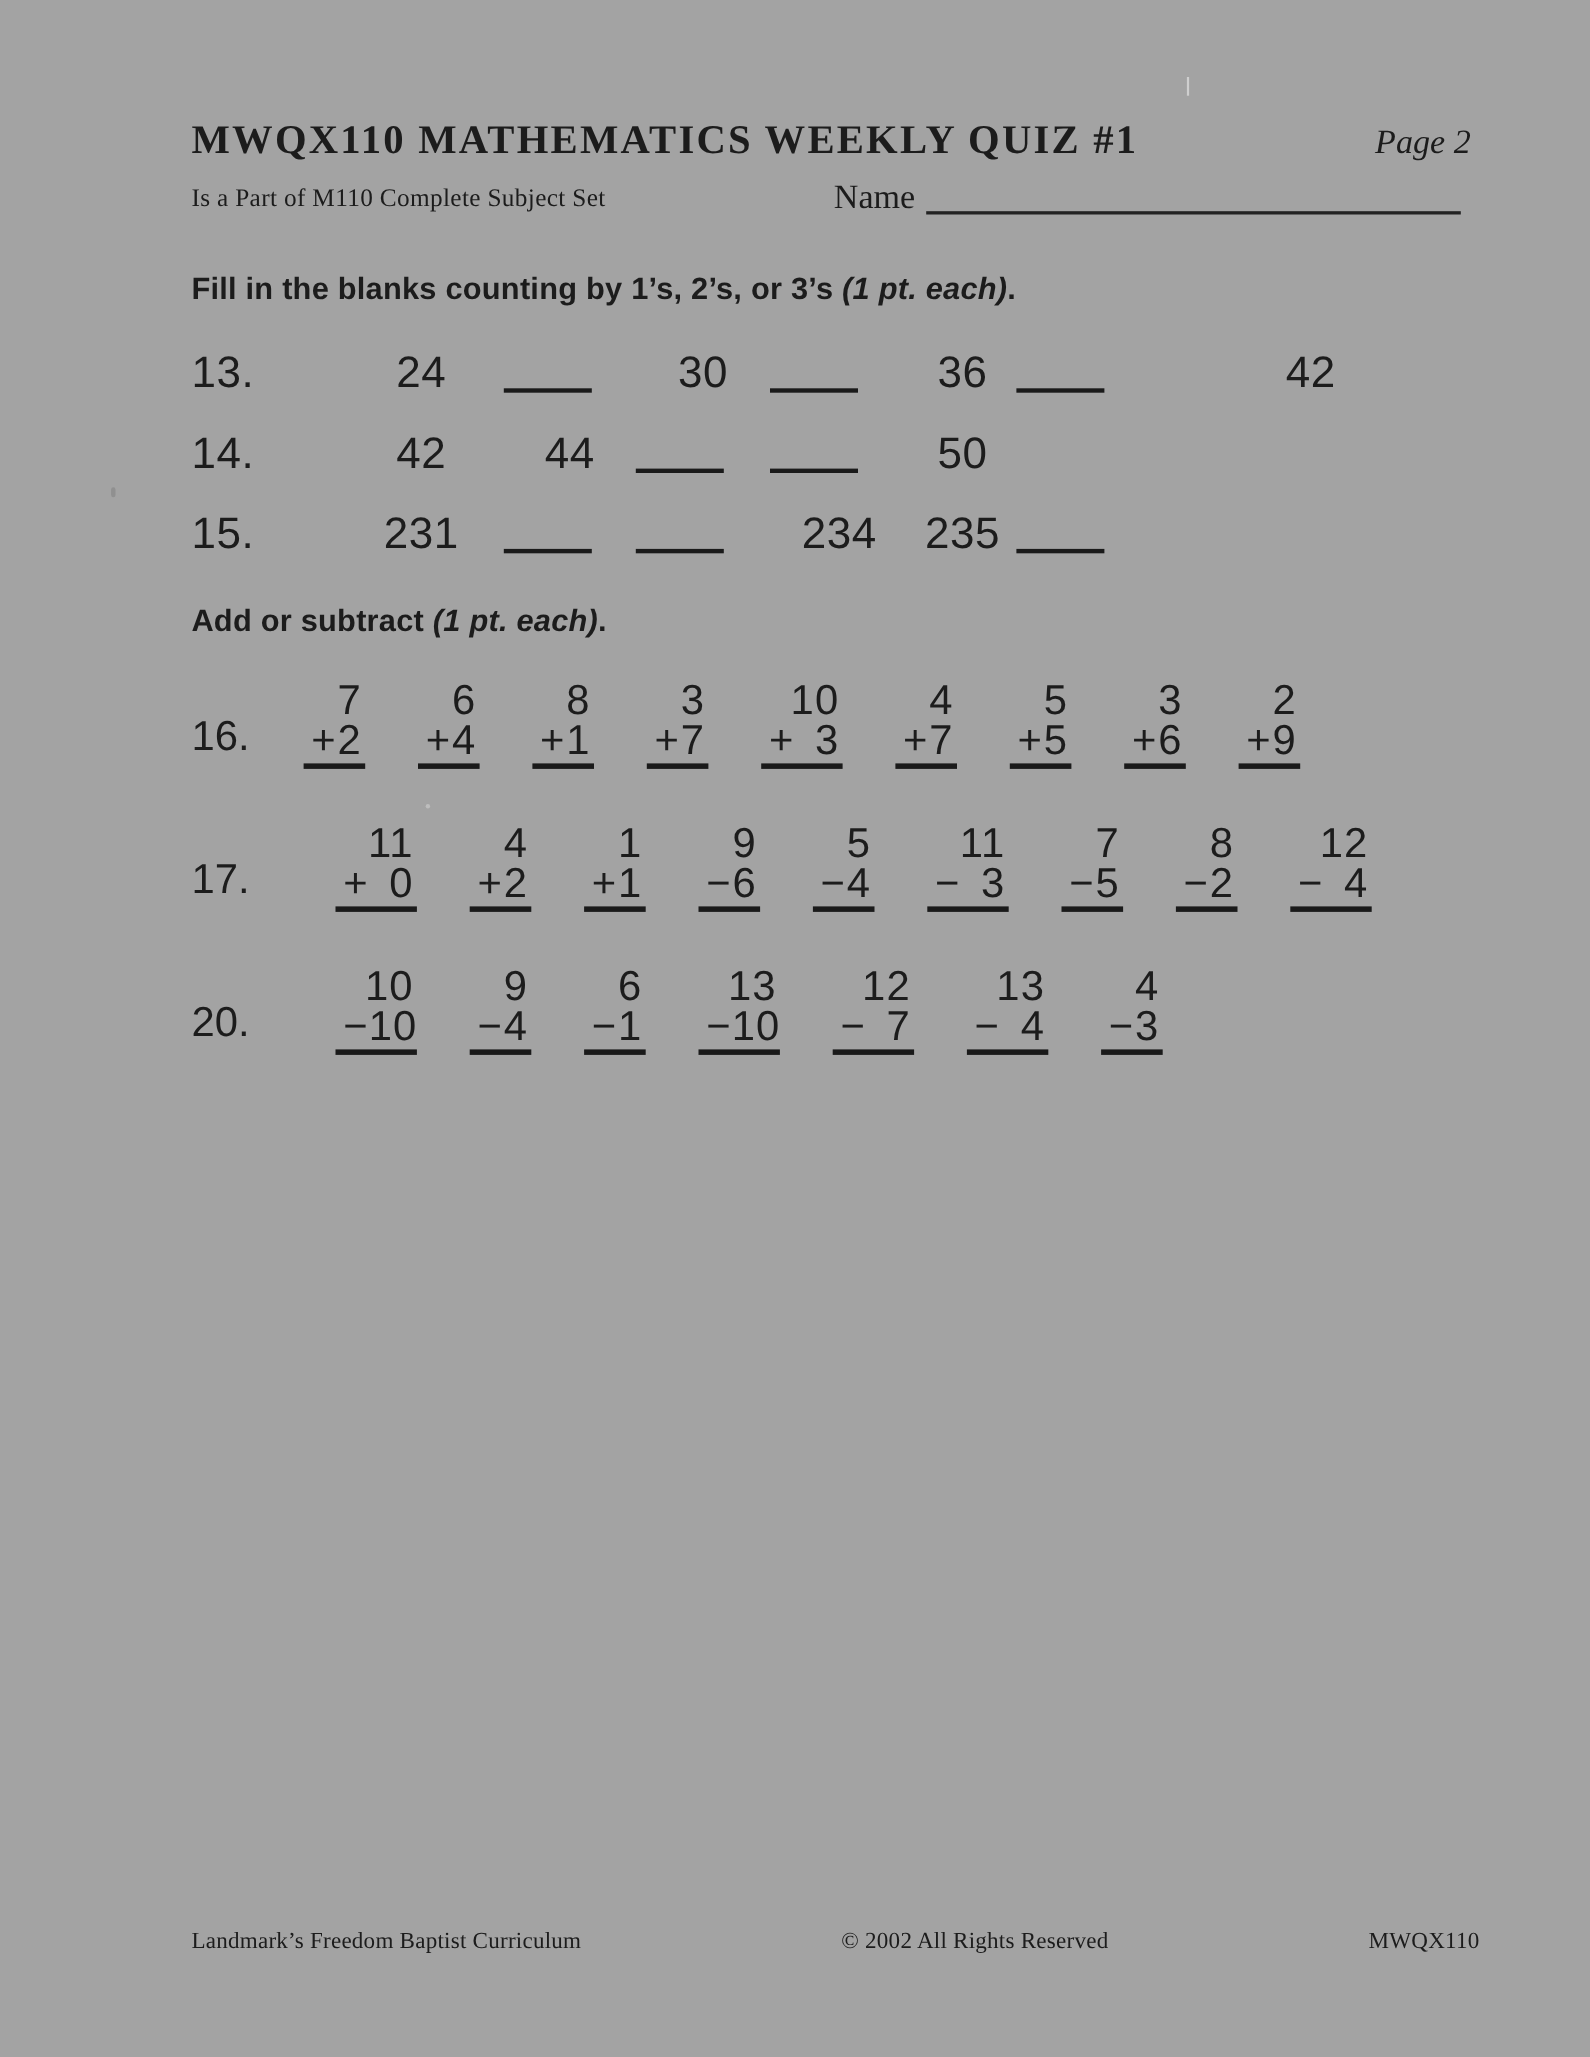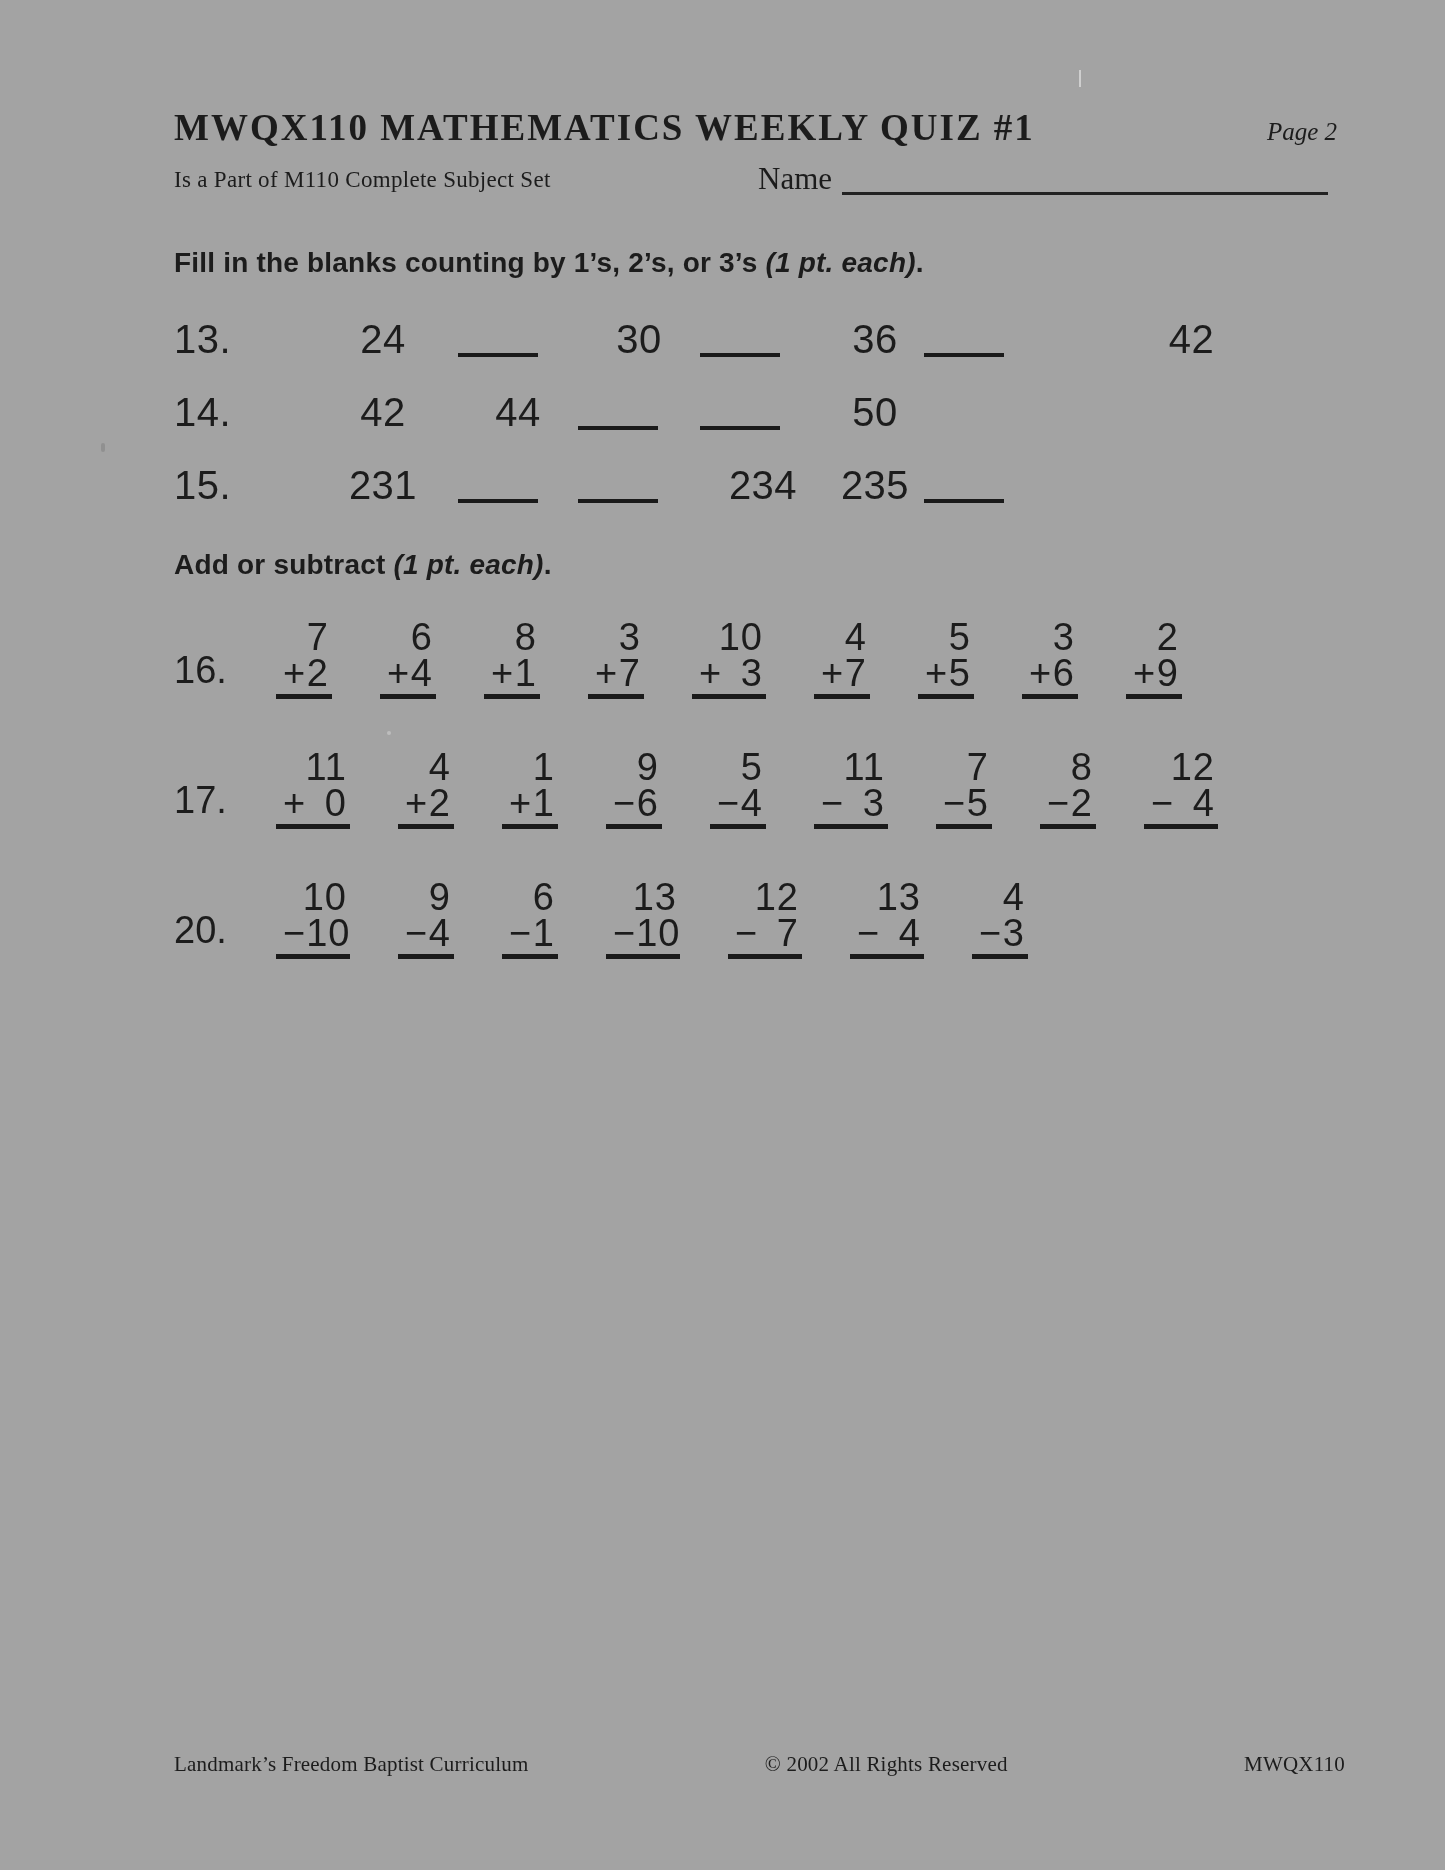--- a/index.html
+++ b/index.html
@@ -30,21 +30,21 @@
   .title {
     margin: 0;
     font-family: "Liberation Serif", serif;
     font-weight: bold;
     font-size: 37px;
     letter-spacing: 2px;
   }
   .page-num {
     font-family: "Liberation Serif", serif;
     font-style: italic;
-    font-size: 25px;
+    font-size: 31px;
   }
   .sub-row { position: relative; margin-top: 6px; height: 46px; }
   .subtitle {
     position: absolute; left: 0; bottom: 8px;
     font-family: "Liberation Serif", serif;
     font-size: 23px;
     letter-spacing: 0.3px;
   }
   .name-group { position: absolute; left: 584px; bottom: 4px; white-space: nowrap; }
   .name-label { font-family: "Liberation Serif", serif; font-size: 31px; }
@@ -94,21 +94,21 @@
   }
 
   
   .math-row {
     display: flex;
     align-items: flex-end;
     margin-top: 40px;
     font-size: 38px;
     line-height: 33px;
   }
-  .math-row + .math-row { margin-top: 52px; }
+  .math-row + .math-row { margin-top: 52px; gap: 29px; }
   .math-label { width: 109px; padding-bottom: 12px; }
   .problems { display: flex; gap: 58px; }
   .problem {
     width: 46px;
     text-align: right;
     letter-spacing: 1px;
   }
   .problem.wide { width: 64px; }
   .problem .top { white-space: nowrap; }
   .problem .bottom {

